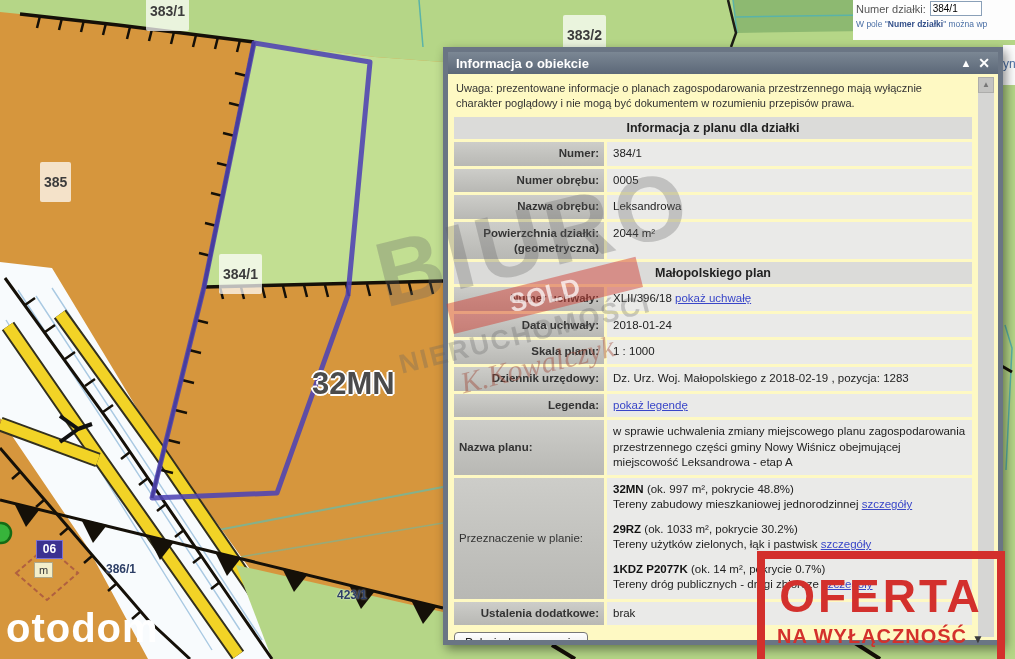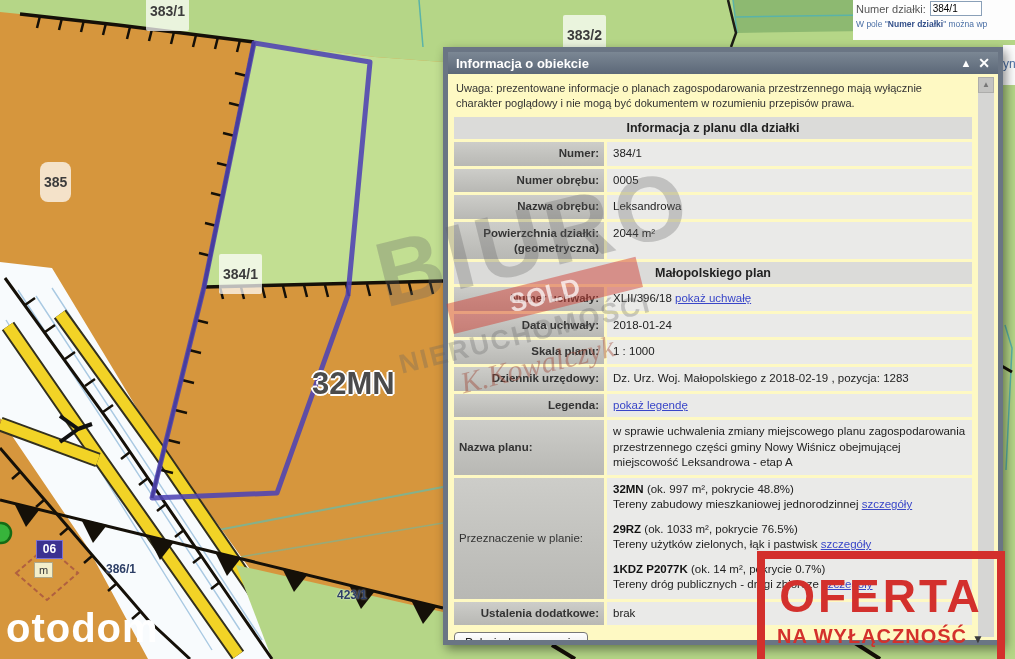--- a/index.html
+++ b/index.html
@@ -150,21 +150,21 @@
 
     <polygon points="254,43 370,62 348,295 277,493 152,498 204,287" fill="none" stroke="#4f43b4" stroke-width="5" stroke-linejoin="round" opacity=".88"></polygon>
 
     <path d="M60,416 L78,429 L60,442 M78,429 L92,424" stroke="#111" stroke-width="4" fill="none"></path>
 
     <circle cx="1" cy="533" r="10" fill="#37b43b" stroke="#156b15" stroke-width="2.5"></circle>
 
     <polygon points="16,573 47,546 78,573 47,600" fill="none" stroke="#b06040" stroke-width="2" stroke-dasharray="5,3"></polygon>
   </svg>
 
-  <div class="maplbl boxlbl" style="left:40px;top:162px;border-radius:8px;">385</div>
+  <div class="maplbl boxlbl" style="left:40px;top:162px;">385</div>
   <div class="maplbl boxlbl" style="left:146px;top:-9px;">383/1</div>
   <div class="maplbl boxlbl" style="left:563px;top:15px;">383/2</div>
   <div class="maplbl boxlbl" style="left:219px;top:254px;">384/1</div>
   <div class="maplbl zonelbl" style="left:312px;top:366px;">32MN</div>
   <div class="maplbl navylbl" style="left:106px;top:562px;">386/1</div>
   <div class="maplbl navylbl" style="left:337px;top:588px;">423/1</div>
   <div class="marker06" style="left:36px;top:540px;">06</div>
   <div class="markerM" style="left:34px;top:562px;">m</div>
 
   <div class="panel">
@@ -239,21 +239,21 @@
       <div class="trow">
         <div class="tlabel" style="display:flex;align-items:center;font-weight:normal;">
             <span>Przeznaczenie w planie:</span>
           </div>
         <div class="tvalue">
           <div class="pent">
             <b>32MN</b> <span>(ok. 997 m², pokrycie 48.8%)</span><br>
             <span>Tereny zabudowy mieszkaniowej jednorodzinnej</span> <span class="lnk">szczegóły</span>
           </div>
           <div class="pent">
-            <b>29RZ</b> <span>(ok. 1033 m², pokrycie 76.5%)</span><br>
+            <b>29RZ</b> <span>(ok. 1033 m², pokrycie 30.2%)</span><br>
             <span>Tereny użytków zielonych, łąk i pastwisk</span> <span class="lnk">szczegóły</span>
           </div>
           <div class="pent">
             <b>1KDZ P2077K</b> <span>(ok. 14 m², pokrycie 0.7%)</span><br>
             <span>Tereny dróg publicznych - drogi zbiorcze</span> <span class="lnk">szczegóły</span>
           </div>
         </div>
       </div>
 
       <div class="trow">

